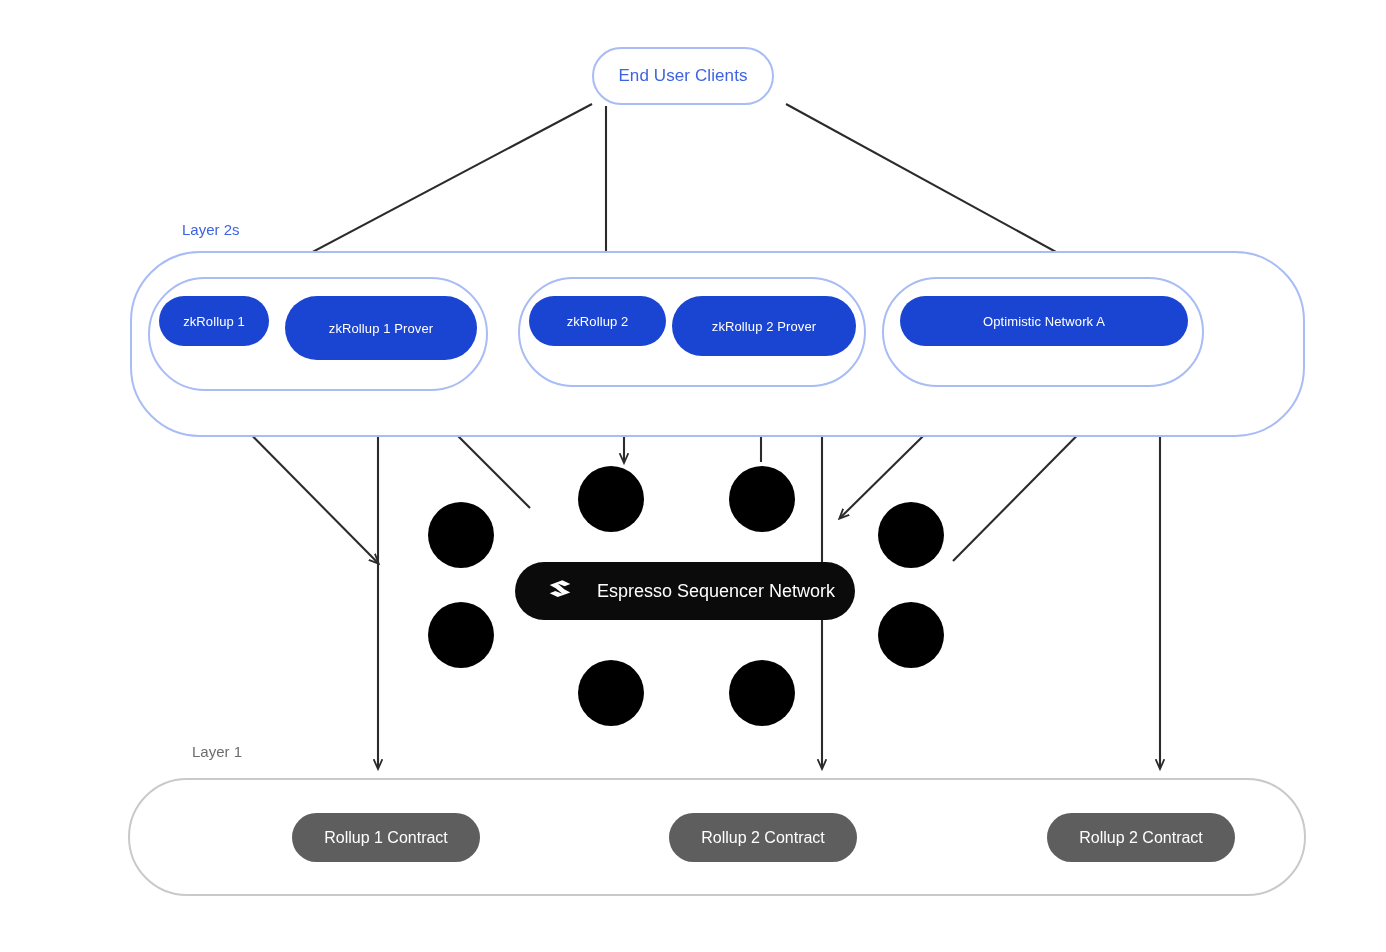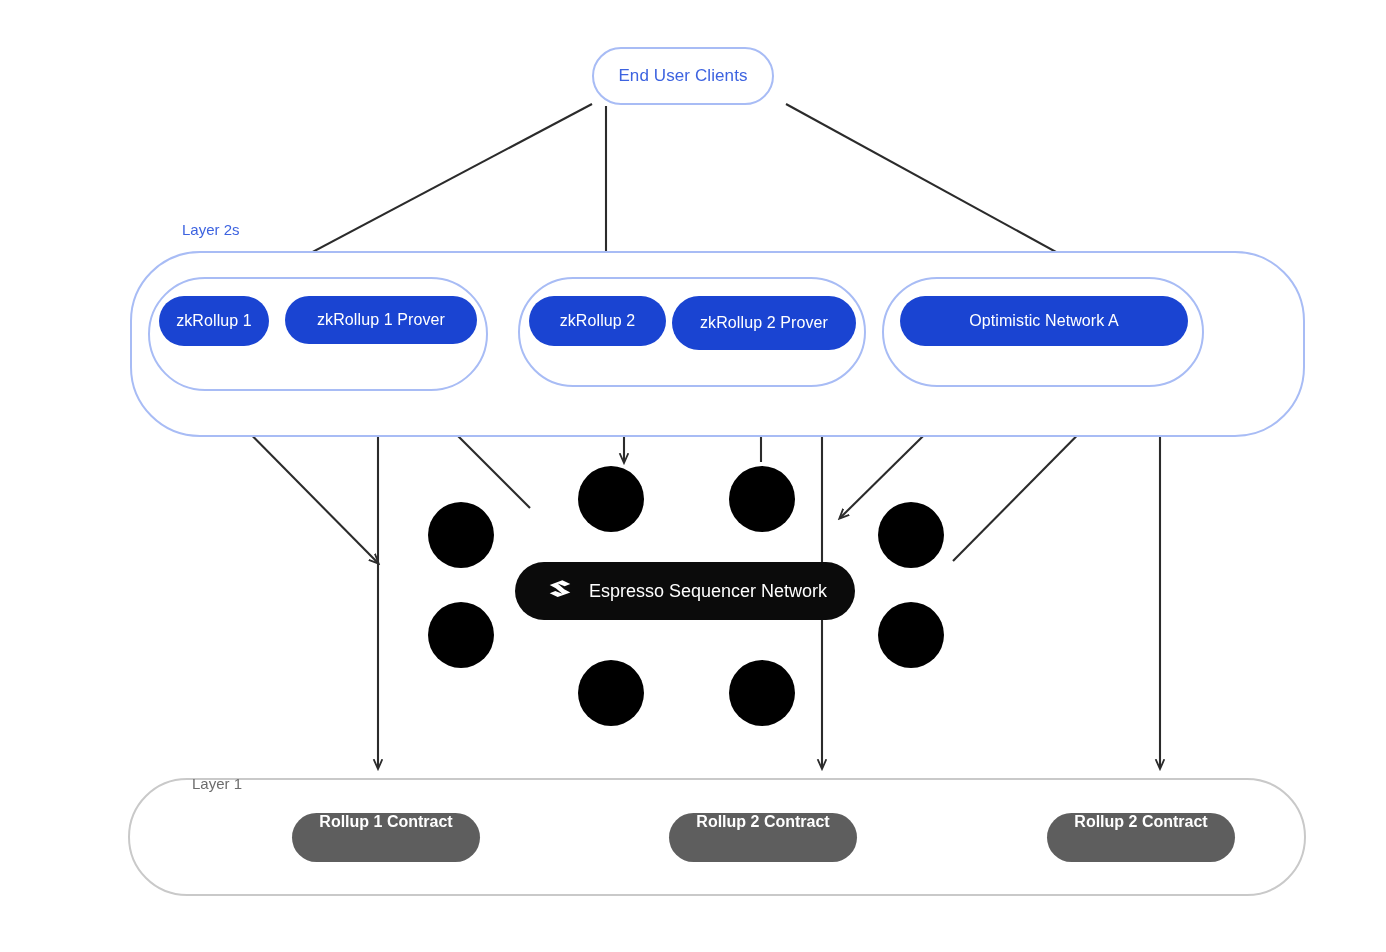--- a/index.html
+++ b/index.html
@@ -73,38 +73,38 @@
   }
 
   
   .pill-blue {
     display: flex;
     align-items: center;
     justify-content: center;
     background: #1a44d2;
     border-radius: 999px;
     color: #ffffff;
-    font-size: 16px;
+    font-size: 13px;
     font-weight: 500;
     letter-spacing: 0.1px;
     white-space: nowrap;
   }
 
   
   .espresso {
     display: flex;
     align-items: center;
     justify-content: flex-start;
     background: #0b0b0b;
     border-radius: 999px;
     color: #ffffff;
     font-size: 18px;
     font-weight: 400;
     padding-left: 30px;
-    gap: 14px;
+    gap: 22px;
     white-space: nowrap;
   }
   .espresso-logo {
     width: 30px;
     height: 30px;
     flex: 0 0 auto;
     display: block;
   }
 
   .dot {
@@ -113,27 +113,27 @@
   }
 
   
   .l1-outer {
     border: 2px solid #c9c9c9;
     border-radius: 60px;
     background: #ffffff;
   }
   .pill-gray {
     display: flex;
-    align-items: flex-start;
+    align-items: center;
     justify-content: center;
     background: #5e5e5e;
     border-radius: 999px;
     color: #ffffff;
     font-size: 16px;
-    font-weight: 700;
+    font-weight: 400;
     white-space: nowrap;
   }
 </style>
 </head>
 <body>
 
 <div id="stage">
 
   <svg class="edges" viewBox="0 0 1386 952">
     <defs>
@@ -175,29 +175,29 @@
   </div>
 
   <div class="group-label" style="left:182px; top:221px;">Layer 2s</div>
 
   <div class="node l2-outer" style="left:130px; top:251px; width:1175px; height:186px;"></div>
 
   <div class="node l2-group" style="left:148px; top:277px; width:340px; height:114px;"></div>
   <div class="node pill-blue" style="left:159px; top:296px; width:110px; height:50px;">
     <span>zkRollup 1</span>
   </div>
-  <div class="node pill-blue" style="left:285px; top:296px; width:192px; height:48px;">
+  <div class="node pill-blue" style="left:285px; top:296px; width:192px; height:64px;">
     <span>zkRollup 1 Prover</span>
   </div>
 
   <div class="node l2-group" style="left:518px; top:277px; width:348px; height:110px;"></div>
   <div class="node pill-blue" style="left:529px; top:296px; width:137px; height:50px;">
     <span>zkRollup 2</span>
   </div>
-  <div class="node pill-blue" style="left:672px; top:296px; width:184px; height:54px;align-items:center;">
+  <div class="node pill-blue" style="left:672px; top:296px; width:184px; height:60px;align-items:center;">
     <span>zkRollup 2 Prover</span>
   </div>
 
   <div class="node l2-group" style="left:882px; top:277px; width:322px; height:110px;"></div>
   <div class="node pill-blue" style="left:900px; top:296px; width:288px; height:50px;">
     <span>Optimistic Network A</span>
   </div>
 
   <div class="node dot" style="left:428px; top:502px; width:66px; height:66px;"></div>
   <div class="node dot" style="left:428px; top:602px; width:66px; height:66px;"></div>
@@ -208,21 +208,21 @@
   <div class="node dot" style="left:878px; top:502px; width:66px; height:66px;"></div>
   <div class="node dot" style="left:878px; top:602px; width:66px; height:66px;"></div>
 
   <div class="node espresso" style="left:515px; top:562px; width:340px; height:58px;">
     <svg class="espresso-logo" viewBox="0 0 32 32">
       <path d="M5 9.5 L18.5 4.5 L27 8.5 L21 11 L13.5 8 L20.5 14.2 L27 17.5 L13.5 22.5 L5 18.5 L11 16 L18.5 19 L11.5 13 L5 9.5 Z" fill="#ffffff"></path>
     </svg>
     <span>Espresso Sequencer Network</span>
   </div>
 
-  <div class="group-label gray" style="left:192px; top:743px;margin-top:32px;">Layer 1</div>
+  <div class="group-label gray" style="left:192px; top:743px;">Layer 1</div>
 
   <div class="node l1-outer" style="left:128px; top:778px; width:1178px; height:118px;"></div>
 
   <div class="node pill-gray" style="left:292px; top:813px; width:188px; height:49px;">
     <span>Rollup 1 Contract</span>
   </div>
   <div class="node pill-gray" style="left:669px; top:813px; width:188px; height:49px;">
     <span>Rollup 2 Contract</span>
   </div>
   <div class="node pill-gray" style="left:1047px; top:813px; width:188px; height:49px;">

